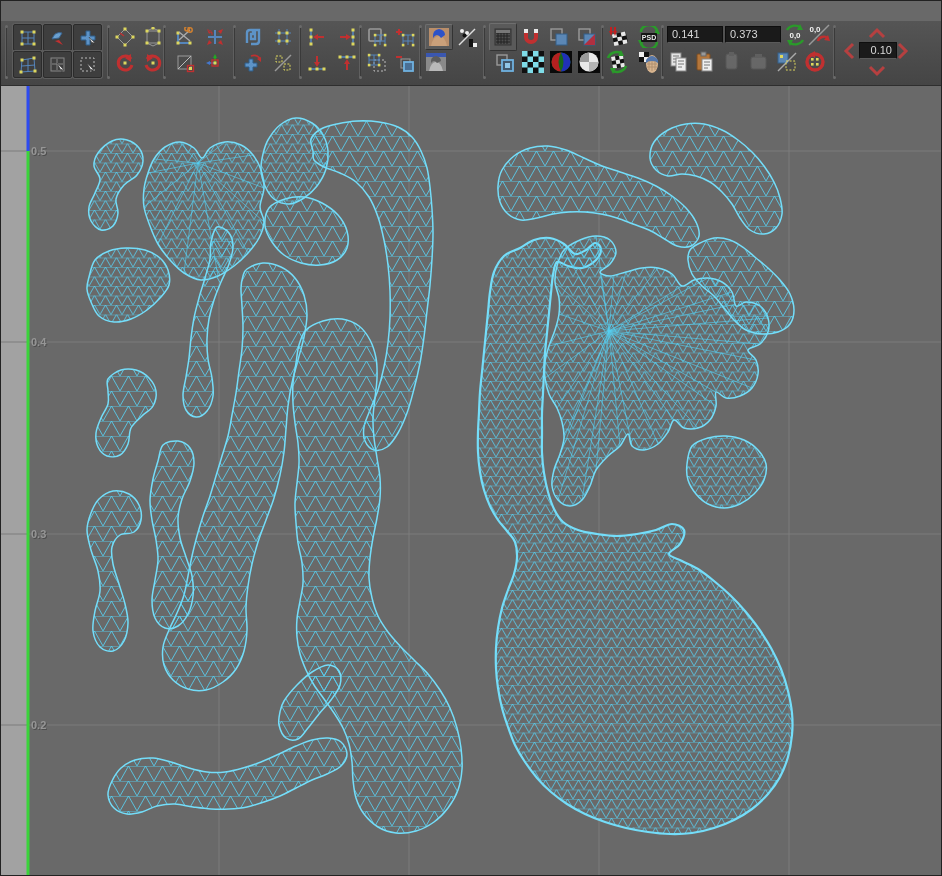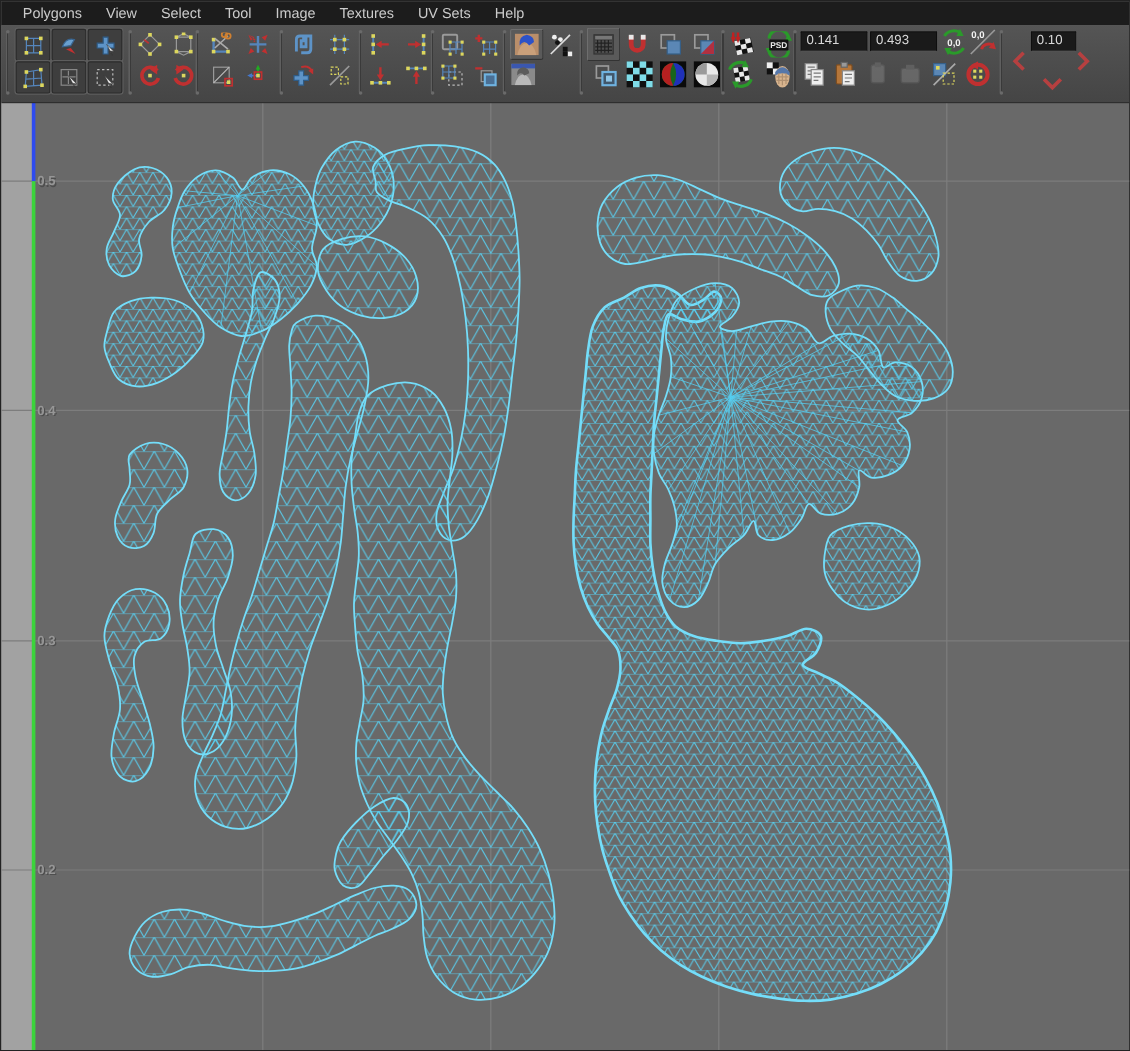--- a/index.html
+++ b/index.html
@@ -27,30 +27,20 @@
   .navglyph{position:absolute;}
   
   .ruler{position:absolute;left:0;top:84px;width:26px;height:792px;background:#a2a2a2;
          border-right:1px solid #8b8b8b;z-index:5;}
   #vp{position:absolute;left:0;top:84px;z-index:10;}
 </style>
 </head>
 <body>
 <div class="app">
 
-<div class="menubar">
-  <span class="menu-item">Polygons</span>
-  <span class="menu-item">View</span>
-  <span class="menu-item">Select</span>
-  <span class="menu-item">Tool</span>
-  <span class="menu-item">Image</span>
-  <span class="menu-item">Textures</span>
-  <span class="menu-item">UV Sets</span>
-  <span class="menu-item">Help</span>
-</div>
 
 <div class="toolbar">
   <div class="sep" style="left:4px"></div>
 
   <div class="tbtn boxed" style="left:12px;top:3px">
     <svg width="18" height="18">
           <path d="M3,3H15M3,9H15M3,15H15M3,3V15M9,3V15M15,3V15" stroke="#5585bb" fill="none"></path>
           <g fill="#ddd75e">
             <rect x="1.5" y="1.5" width="3" height="3"></rect>
             <rect x="13.5" y="1.5" width="3" height="3"></rect>
@@ -477,21 +467,21 @@
           <path d="M9,10 Q15,2 21,10 L21,13 Q15,9 9,13 Z" fill="#5577aa"></path>
           <g stroke="#b09070">
             <path d="M10,14 H20 M10,17 H20 M12,11 V20 M15,11 V21 M18,11 V20"></path>
           </g>
         </svg>
   </div>
 
   <div class="sep" style="left:660px"></div>
 
   <div class="field" style="left:666px;top:5px;width:46px">0.141</div>
-  <div class="field" style="left:724px;top:5px;width:46px">0.493</div>
+  <div class="field" style="left:724px;top:5px;width:46px">0.373</div>
   <div class="tbtn" style="left:782px;top:2px">
     <svg width="24" height="24">
           <path d="M4,7 A9,8 0 0 1 17,4" fill="none" stroke="#2a9a2a" stroke-width="2.4"></path>
           <path d="M20,7 L14,7 L17,1 Z" fill="#2a9a2a"></path>
           <path d="M20,17 A9,8 0 0 1 7,20" fill="none" stroke="#2a9a2a" stroke-width="2.4"></path>
           <path d="M4,17 L10,17 L7,23 Z" fill="#2a9a2a"></path>
           <text x="12" y="15" text-anchor="middle" font-size="8" font-weight="bold" fill="#f2f2f2" font-family="Liberation Sans,sans-serif">0,0</text>
         </svg>
   </div>
   <div class="tbtn" style="left:806px;top:2px">
@@ -556,21 +546,21 @@
   <div class="navglyph" style="left:866px;top:4px">
     <svg width="20" height="12">
           <polyline points="3,10 10,3 17,10" fill="none" stroke="#b64040" stroke-width="3"></polyline>
         </svg>
   </div>
   <div class="navglyph" style="left:842px;top:21px">
     <svg width="12" height="18">
           <polyline points="10,2 3,9 10,16" fill="none" stroke="#b64040" stroke-width="3"></polyline>
         </svg>
   </div>
-  <div class="field" style="left:858px;top:5px;width:28px;text-align:left">0.10</div>
+  <div class="field" style="left:858px;top:21px;width:28px;text-align:right">0.10</div>
   <div class="navglyph" style="left:896px;top:21px">
     <svg width="12" height="18">
           <polyline points="2,2 9,9 2,16" fill="none" stroke="#b64040" stroke-width="3"></polyline>
         </svg>
   </div>
   <div class="navglyph" style="left:866px;top:42px">
     <svg width="20" height="12">
           <polyline points="3,2 10,9 17,2" fill="none" stroke="#b64040" stroke-width="3"></polyline>
         </svg>
   </div>

